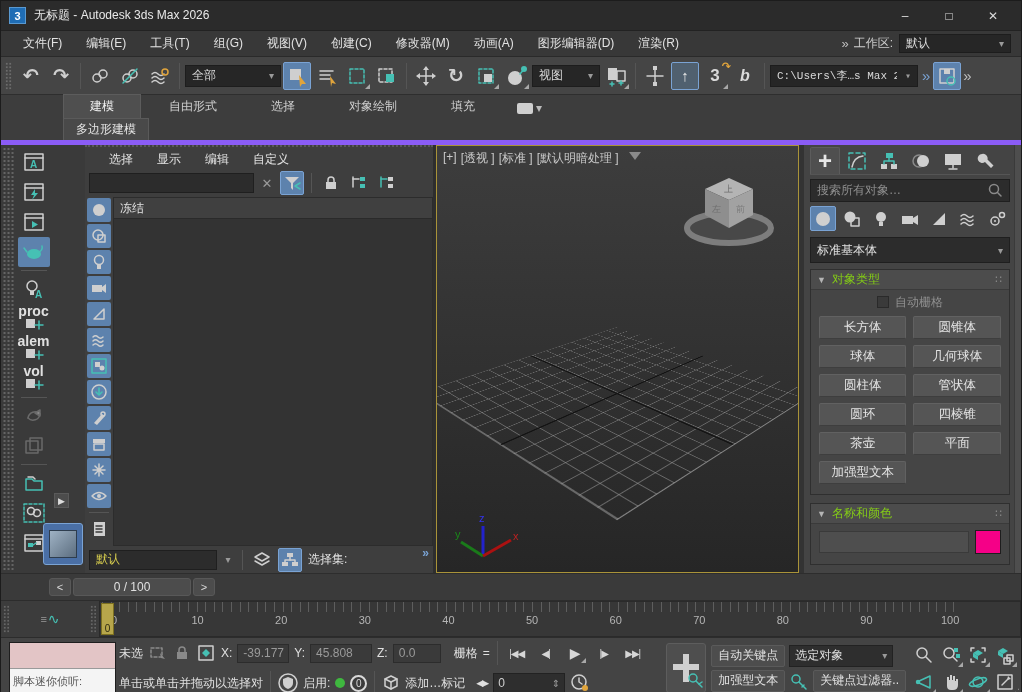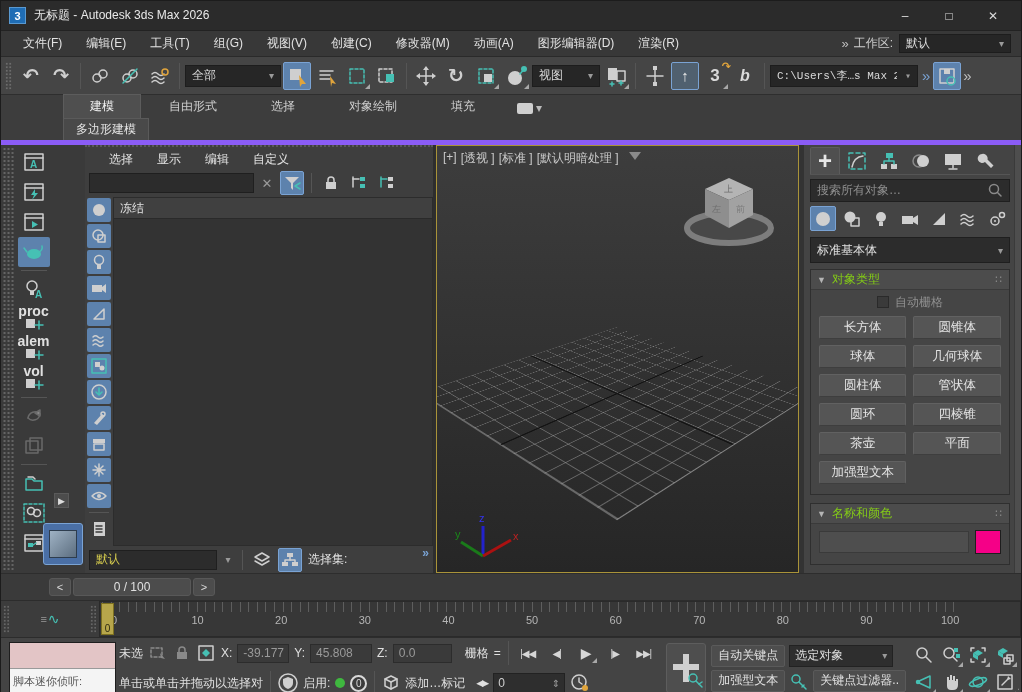--- a/index.html
+++ b/index.html
@@ -891,21 +891,21 @@
           </svg>
         <span class="txt">X:</span>
         <div class="sb-field" style="width:52px">
             <span>-39.177</span>
           </div>
         <span class="txt">Y:</span>
         <div class="sb-field" style="width:62px">
             <span>45.808</span>
           </div>
         <span class="txt">Z:</span>
-        <div class="sb-field" style="width:59px">
+        <div class="sb-field" style="width:48px">
             <span>0.0</span>
           </div>
         <span class="txt" style="margin-left:8px">栅格</span>
         <span class="txt">=</span>
         <div class="sb-sep"></div>
         <div class="pb-btn">
             <span>|◀◀</span>
           </div>
         <div class="pb-btn">
             <span>◀|</span>

